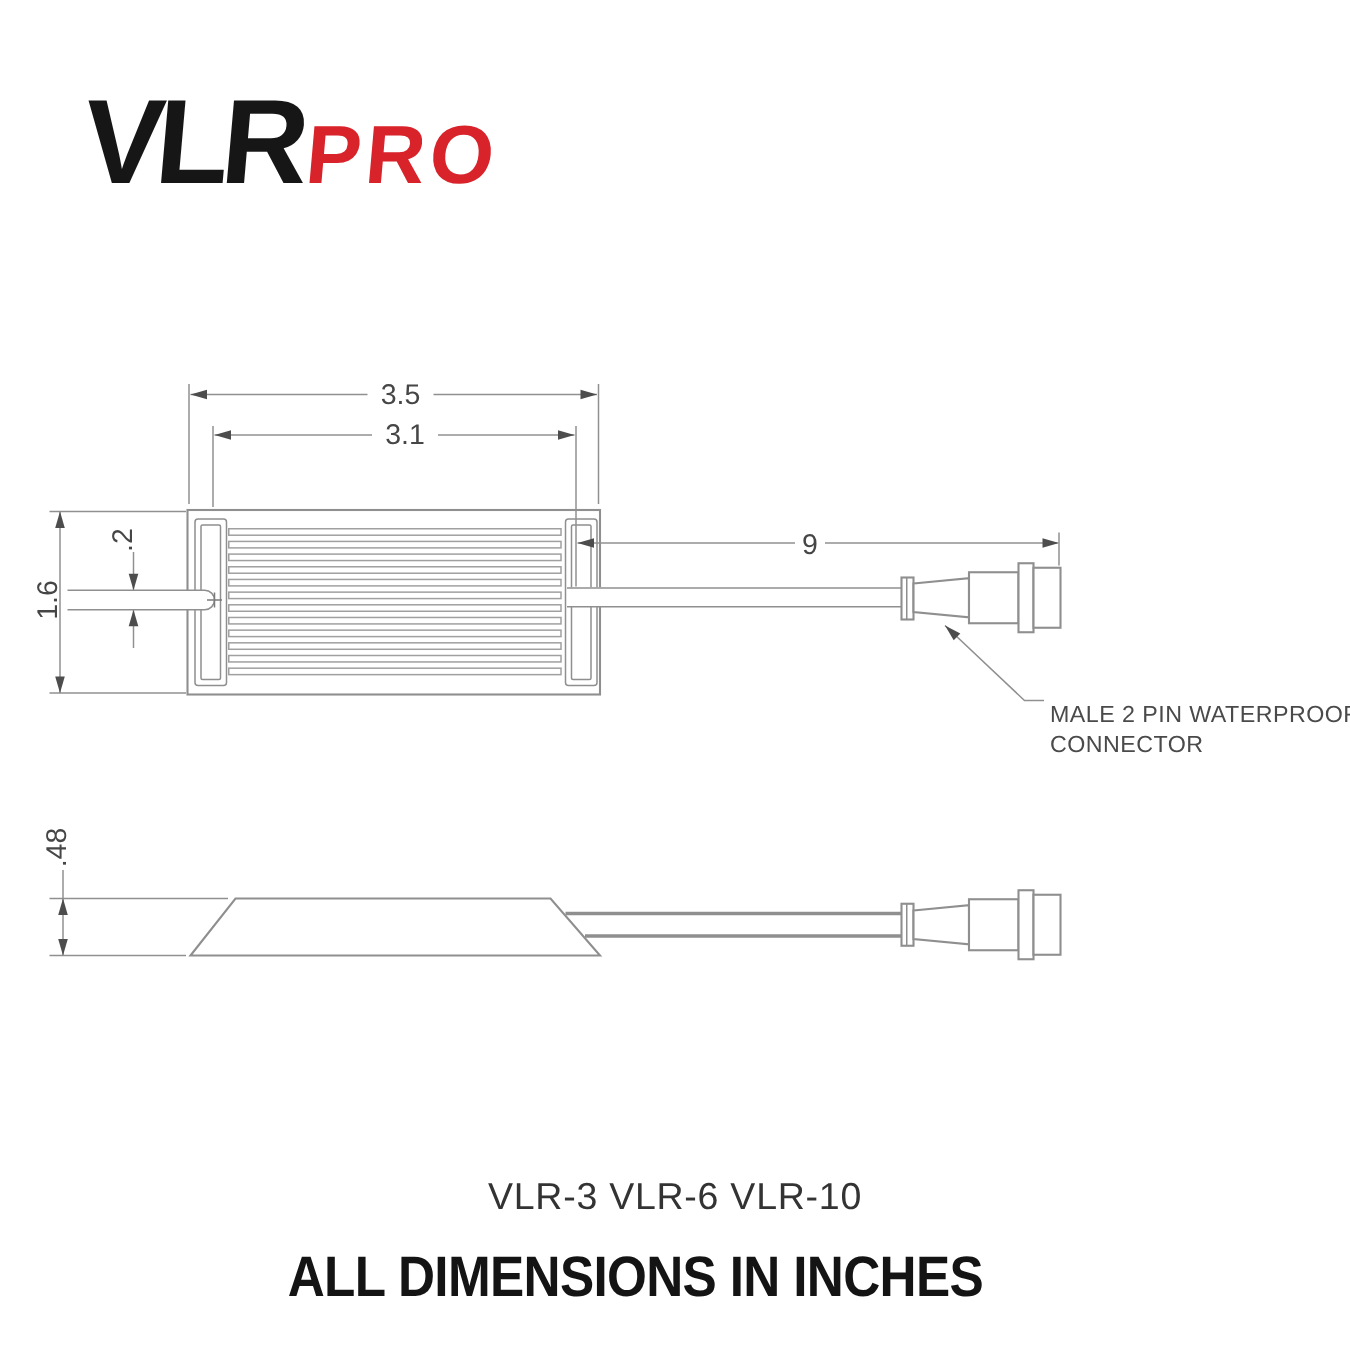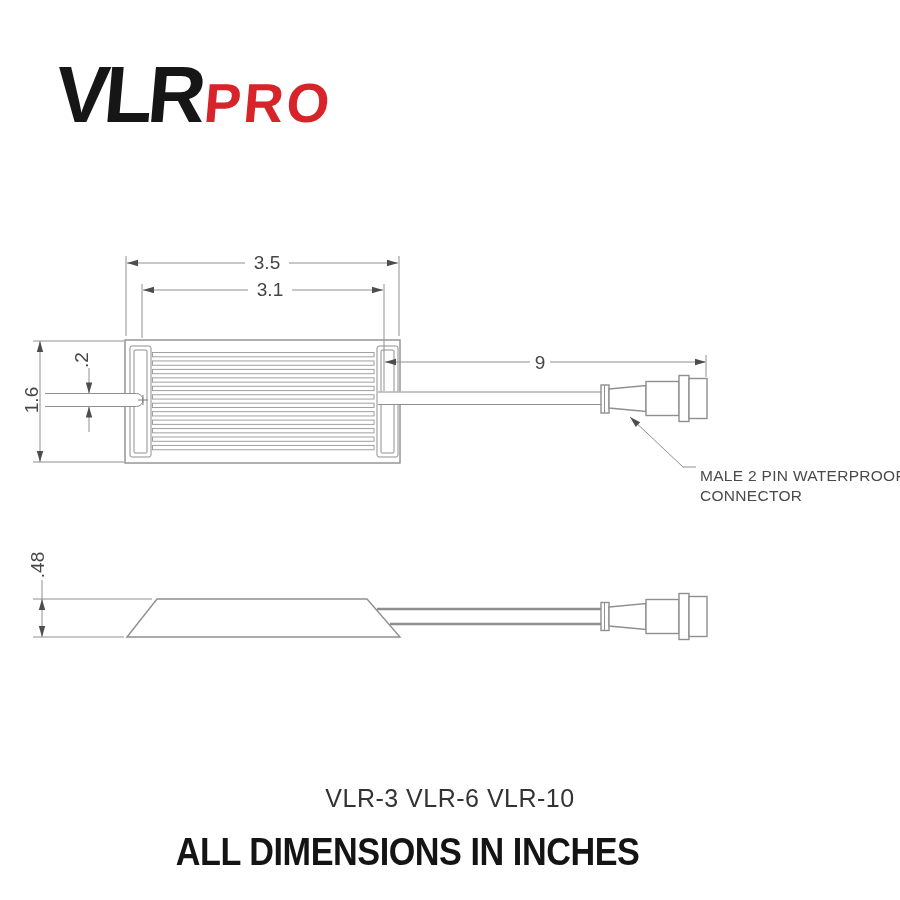--- a/index.html
+++ b/index.html
@@ -28,21 +28,21 @@
   .arrow{fill:#4d4d4d;stroke:none;}
   .dimtext{font-family:"Liberation Sans",sans-serif;font-size:19px;fill:#464646;}
   .labeltext{font-family:"Liberation Sans",sans-serif;font-size:15.5px;fill:#4a4a4a;letter-spacing:.3px;}
   .mask{fill:#ffffff;stroke:none;}
   .plusmark{stroke:#7a7a7a;stroke-width:1;}
   .footer-models{
     position:absolute;left:0;top:784px;width:900px;text-align:center;
     font-size:25px;color:#333333;letter-spacing:.5px;
   }
   .footer-note{
-    position:absolute;left:0;top:831px;width:816px;text-align:center;
+    position:absolute;left:16px;top:831px;width:816px;text-align:center;
   }
   .footer-note span{
     display:inline-block;font-size:38px;font-weight:bold;color:#141414;
     letter-spacing:-.5px;transform:scaleX(.9);transform-origin:center;
   }
 </style>
 </head>
 <body>
 
 <div class="logo">

